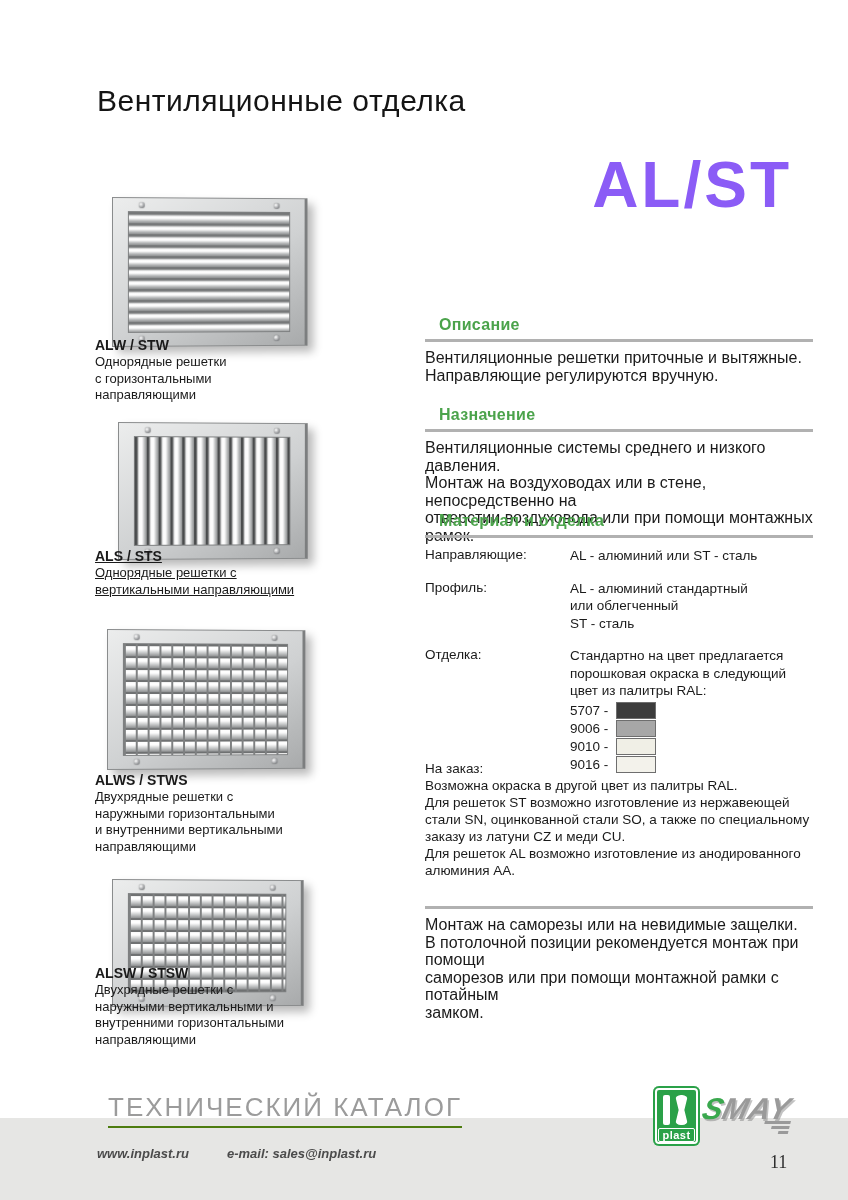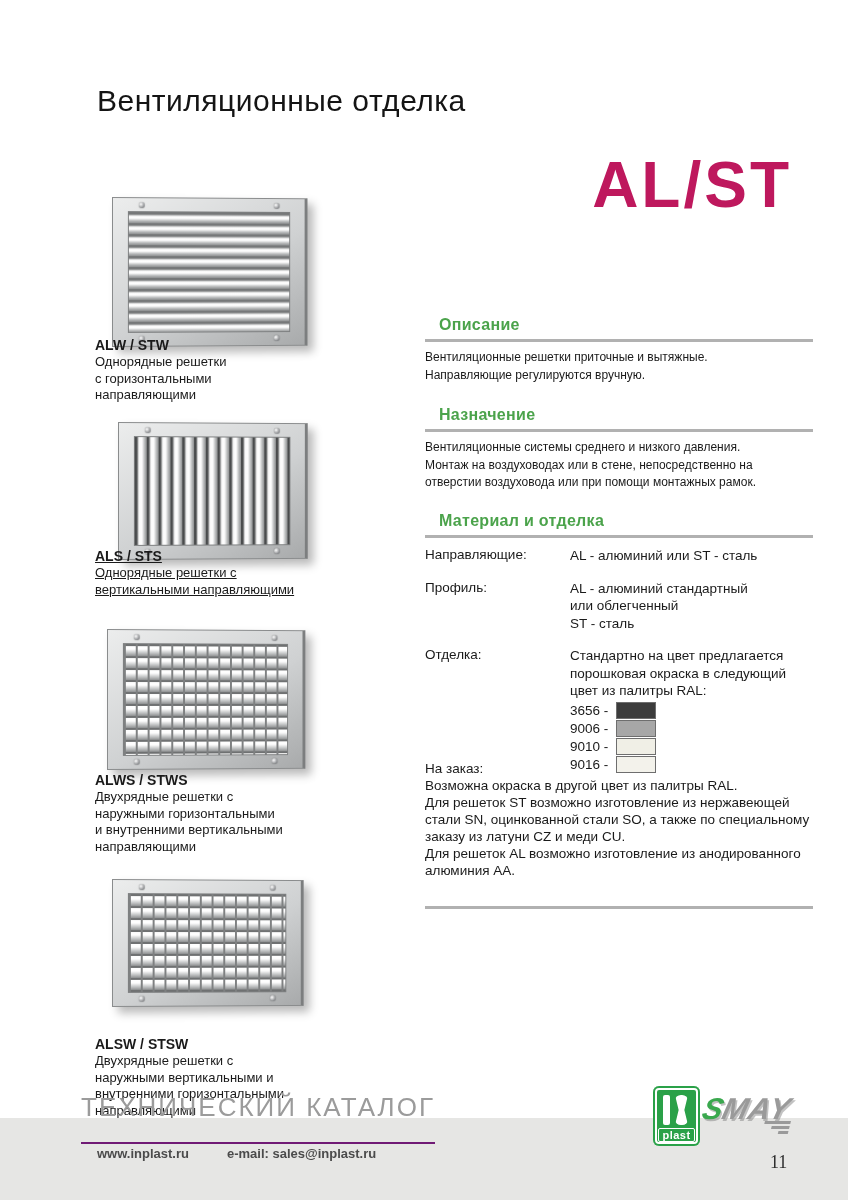--- a/index.html
+++ b/index.html
@@ -12,21 +12,21 @@
     overflow:hidden;
   }
   
   .page-title{
     position:absolute;left:97px;top:84px;
     font-size:30px;letter-spacing:0.5px;color:#141414;
   }
   .series-code{
     position:absolute;right:56px;top:148px;
     font-size:64px;font-weight:bold;letter-spacing:3px;
-    color:#be185d;
+    color:#8b5cf6;
   }
   
   .grille{
     position:absolute;
     background:linear-gradient(150deg,#eceded 0%,#cfd1d2 55%,#a8aaab 100%);
     border:1px solid #8a8c8d;
     border-right:3px solid #7c7e7f;
     border-bottom:4px solid #85878
 8;
     box-shadow:6px 6px 9px rgba(0,0,0,0.28);
@@ -62,66 +62,66 @@
   .screw.tl{top:4px;left:26px;} .screw.tr{top:4px;right:26px;}
   .screw.bl{bottom:4px;left:26px;} .screw.br{bottom:4px;right:26px;}
   #fig1{left:112px;top:197px;width:200px;height:150px;}
   #fig2{left:118px;top:422px;width:194px;height:138px;}
   #fig3{left:107px;top:629px;width:203px;height:141px;}
   #fig4{left:112px;top:879px;width:196px;height:128px;}
   
   .caption{
     position:absolute;left:95px;width:208px;text-align:left;
   }
-  #cap1{top:337px;} #cap2{top:548px;text-decoration:underline;} #cap3{top:772px;} #cap4{top:1036px;}
+  #cap1{top:337px;} #cap2{top:548px;text-decoration:underline;} #cap3{top:772px;} #cap4{top:965px;}
   .product-code{font-size:14px;font-weight:bold;margin-bottom:1px;}
   .product-desc{font-size:13px;line-height:16.5px;white-space:pre-line;}
   
   .section{position:absolute;left:425px;width:388px;}
   #sec-description{top:316px;}
   #sec-purpose{top:406px;}
   #sec-material{top:512px;}
   #custom-order{top:760px;}
   #sec-montage{top:906px;}
   .section-heading{
     font-size:16px;font-weight:bold;color:#4ba34b;
     padding:0 0 5px 14px;letter-spacing:0.3px;
   }
   .section-rule{height:3px;background:#b1b1b1;margin:0;}
   .section-body{
-    font-size:12px;line-height:17.5px;margin-top:7px;
+    font-size:16px;line-height:17.5px;margin-top:7px;
     white-space:pre-line;color:#1a1a1a;
   }
   .plain-body{
     position:absolute;left:425px;width:400px;
     font-size:13.5px;line-height:17px;white-space:pre-line;color:#1a1a1a;
   }
   .mat-rows{margin-top:9px;}
   .mat-row{display:flex;margin-bottom:15px;}
   .mat-label{width:145px;flex:0 0 145px;font-size:13.5px;}
   .mat-value{font-size:13.5px;line-height:17.5px;white-space:pre-line;}
   .ral-list{margin:2px 0 0 145px;}
   .ral-row{display:flex;align-items:center;height:18px;}
   .ral-code{width:46px;font-size:13.5px;}
   .ral-swatch{width:40px;height:17px;border:1px solid #6e6e6e;box-sizing:border-box;}
   
   .footer-bar{
     position:absolute;left:0;top:1118px;width:848px;height:82px;
     background:#e6e6e4;
   }
   .catalog-label{
-    position:absolute;left:81px;top:1092px;z-index:2;
+    position:absolute;left:108px;top:1092px;z-index:2;
     font-size:26px;letter-spacing:2px;color:#9b9b9b;
-    border-bottom:2px solid #701a75;padding-bottom:19px;
+    border-bottom:2px solid #4d7c0f;padding-bottom:3px;
   }
   .footer-contacts{
     position:absolute;left:97px;top:1146px;z-index:2;
     font-size:13px;font-weight:bold;color:#4b4b4b;
   }
-  .footer-contacts span{margin-right:38px;}
+  .footer-contacts span{margin-right:38px;font-style:italic;}
   .page-number{
     position:absolute;left:770px;top:1152px;z-index:2;
     font-family:"Liberation Serif", serif;font-size:18px;color:#2e2e2e;
   }
   
   .plast-logo{
     position:absolute;left:653px;top:1086px;width:47px;height:60px;z-index:2;
     background:#2aa148;border-radius:6px;
     box-shadow:inset 0 0 0 2px #2aa148, inset 0 0 0 4px #ffffff;
     display:flex;flex-direction:column;align-items:center;justify-content:flex-end;
@@ -248,21 +248,21 @@
 ST - сталь</div>
       </div>
       <div class="mat-row" style="margin-bottom:0;">
         <div class="mat-label">Отделка:</div>
         <div class="mat-value">Стандартно на цвет предлагается
 порошковая окраска в следующий
 цвет из палитры RAL:</div>
       </div>
       <div class="ral-list">
         <div class="ral-row">
-          <div class="ral-code">3656 -</div>
+          <div class="ral-code">5707 -</div>
           <div class="ral-swatch" style="background: rgb(60, 60, 60);"></div>
         </div>
         <div class="ral-row">
           <div class="ral-code">9006 -</div>
           <div class="ral-swatch" style="background: rgb(167, 167, 167);"></div>
         </div>
         <div class="ral-row">
           <div class="ral-code">9010 -</div>
           <div class="ral-swatch" style="background: rgb(240, 239, 230);"></div>
         </div>
@@ -277,20 +277,24 @@
   <div id="custom-order" class="plain-body">На заказ:
 Возможна окраска в другой цвет из палитры RAL.
 Для решеток ST возможно изготовление из нержавеющей
 стали SN, оцинкованной стали SO, а также по специальному
 заказу из латуни CZ и меди CU.
 Для решеток AL возможно изготовление из анодированного
 алюминия AA.</div>
 
   <div id="sec-montage" class="section">
     <div class="section-rule"></div>
+    <div class="section-body">Монтаж на саморезы или на невидимые защелки.
+В потолочной позиции рекомендуется монтаж при помощи
+саморезов или при помощи монтажной рамки с потайным
+замком.</div>
   </div>
 
   <div class="footer-bar"></div>
   <div class="catalog-label">ТЕХНИЧЕСКИЙ КАТАЛОГ</div>
   <div class="footer-contacts">
     <span>www.inplast.ru</span><span>e-mail: sales@inplast.ru</span>
   </div>
 
   <div class="plast-logo">
     <div class="plast-bars">

